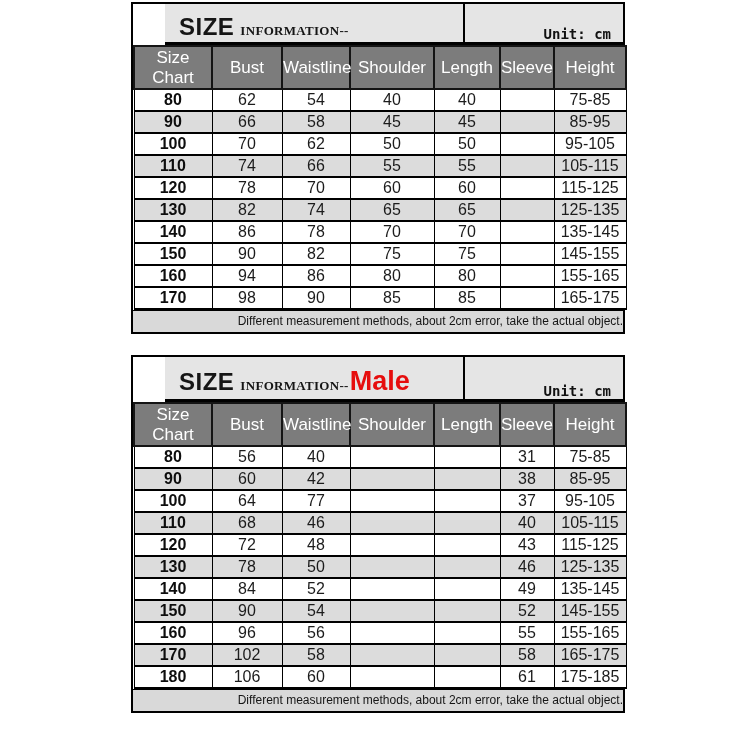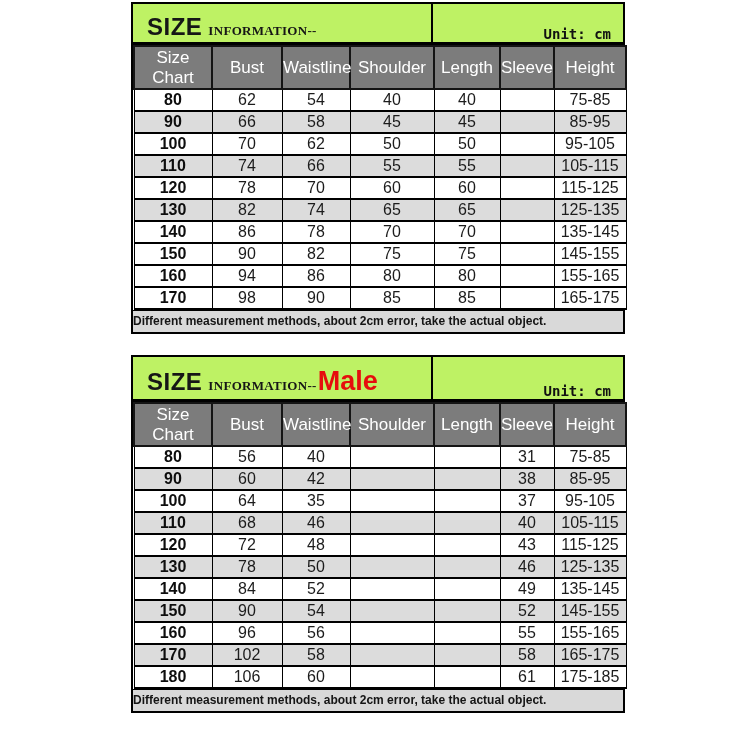--- a/index.html
+++ b/index.html
@@ -10,21 +10,21 @@
     position: absolute;
     left: 131px;
     width: 494px;
     border: 2px solid #000;
     background: #fff;
   }
   #womens-section { top: 2px; }
   #male-section   { top: 355px; }
 
   
-  .title-row { display: flex; border-bottom: 3px solid #000; background: #bef264; }
+  .title-row { display: flex; border-bottom: 3px solid #000; background: #e5e5e5; margin-left: 32px; }
   #womens-section .title-row { height: 41px; }
   #male-section   .title-row { height: 45px; }
   .title-box {
     flex: 0 0 300px;
     border-right: 2px solid #000;
     display: flex;
     align-items: baseline;
     padding: 9px 0 0 14px;
     white-space: nowrap;
   }
@@ -57,21 +57,21 @@
     height: 22px; text-align: center; vertical-align: middle;
     font-size: 16px; color: #1c1c1c; background: #ffffff;
     border: solid #000; border-width: 2px 1px;
   }
   td.first { font-weight: bold; color: #0d0d0d; }
   tr.shaded td { background: #dcdcdc; }
 
   
   .footnote {
     background: #d9d9d9; border-top: 1px solid #000;
-    text-align: left; font-size: 12px; font-weight: 700; color: #151515;
+    text-align: right; font-size: 12px; font-weight: 400; color: #151515;
     padding: 3px 0 4px 0;
   }
 </style>
 </head>
 <body>
 
 <section class="size-table-section" id="womens-section">
   <div class="title-row">
     <div class="title-box">
       <span class="t-size">SIZE</span>
@@ -245,21 +245,21 @@
           <td>60</td>
           <td>42</td>
           <td></td>
           <td></td>
           <td>38</td>
           <td>85-95</td>
         </tr>
         <tr>
           <td class="first">100</td>
           <td>64</td>
-          <td>35</td>
+          <td>77</td>
           <td></td>
           <td></td>
           <td>37</td>
           <td>95-105</td>
         </tr>
         <tr class="shaded">
           <td class="first">110</td>
           <td>68</td>
           <td>46</td>
           <td></td>

